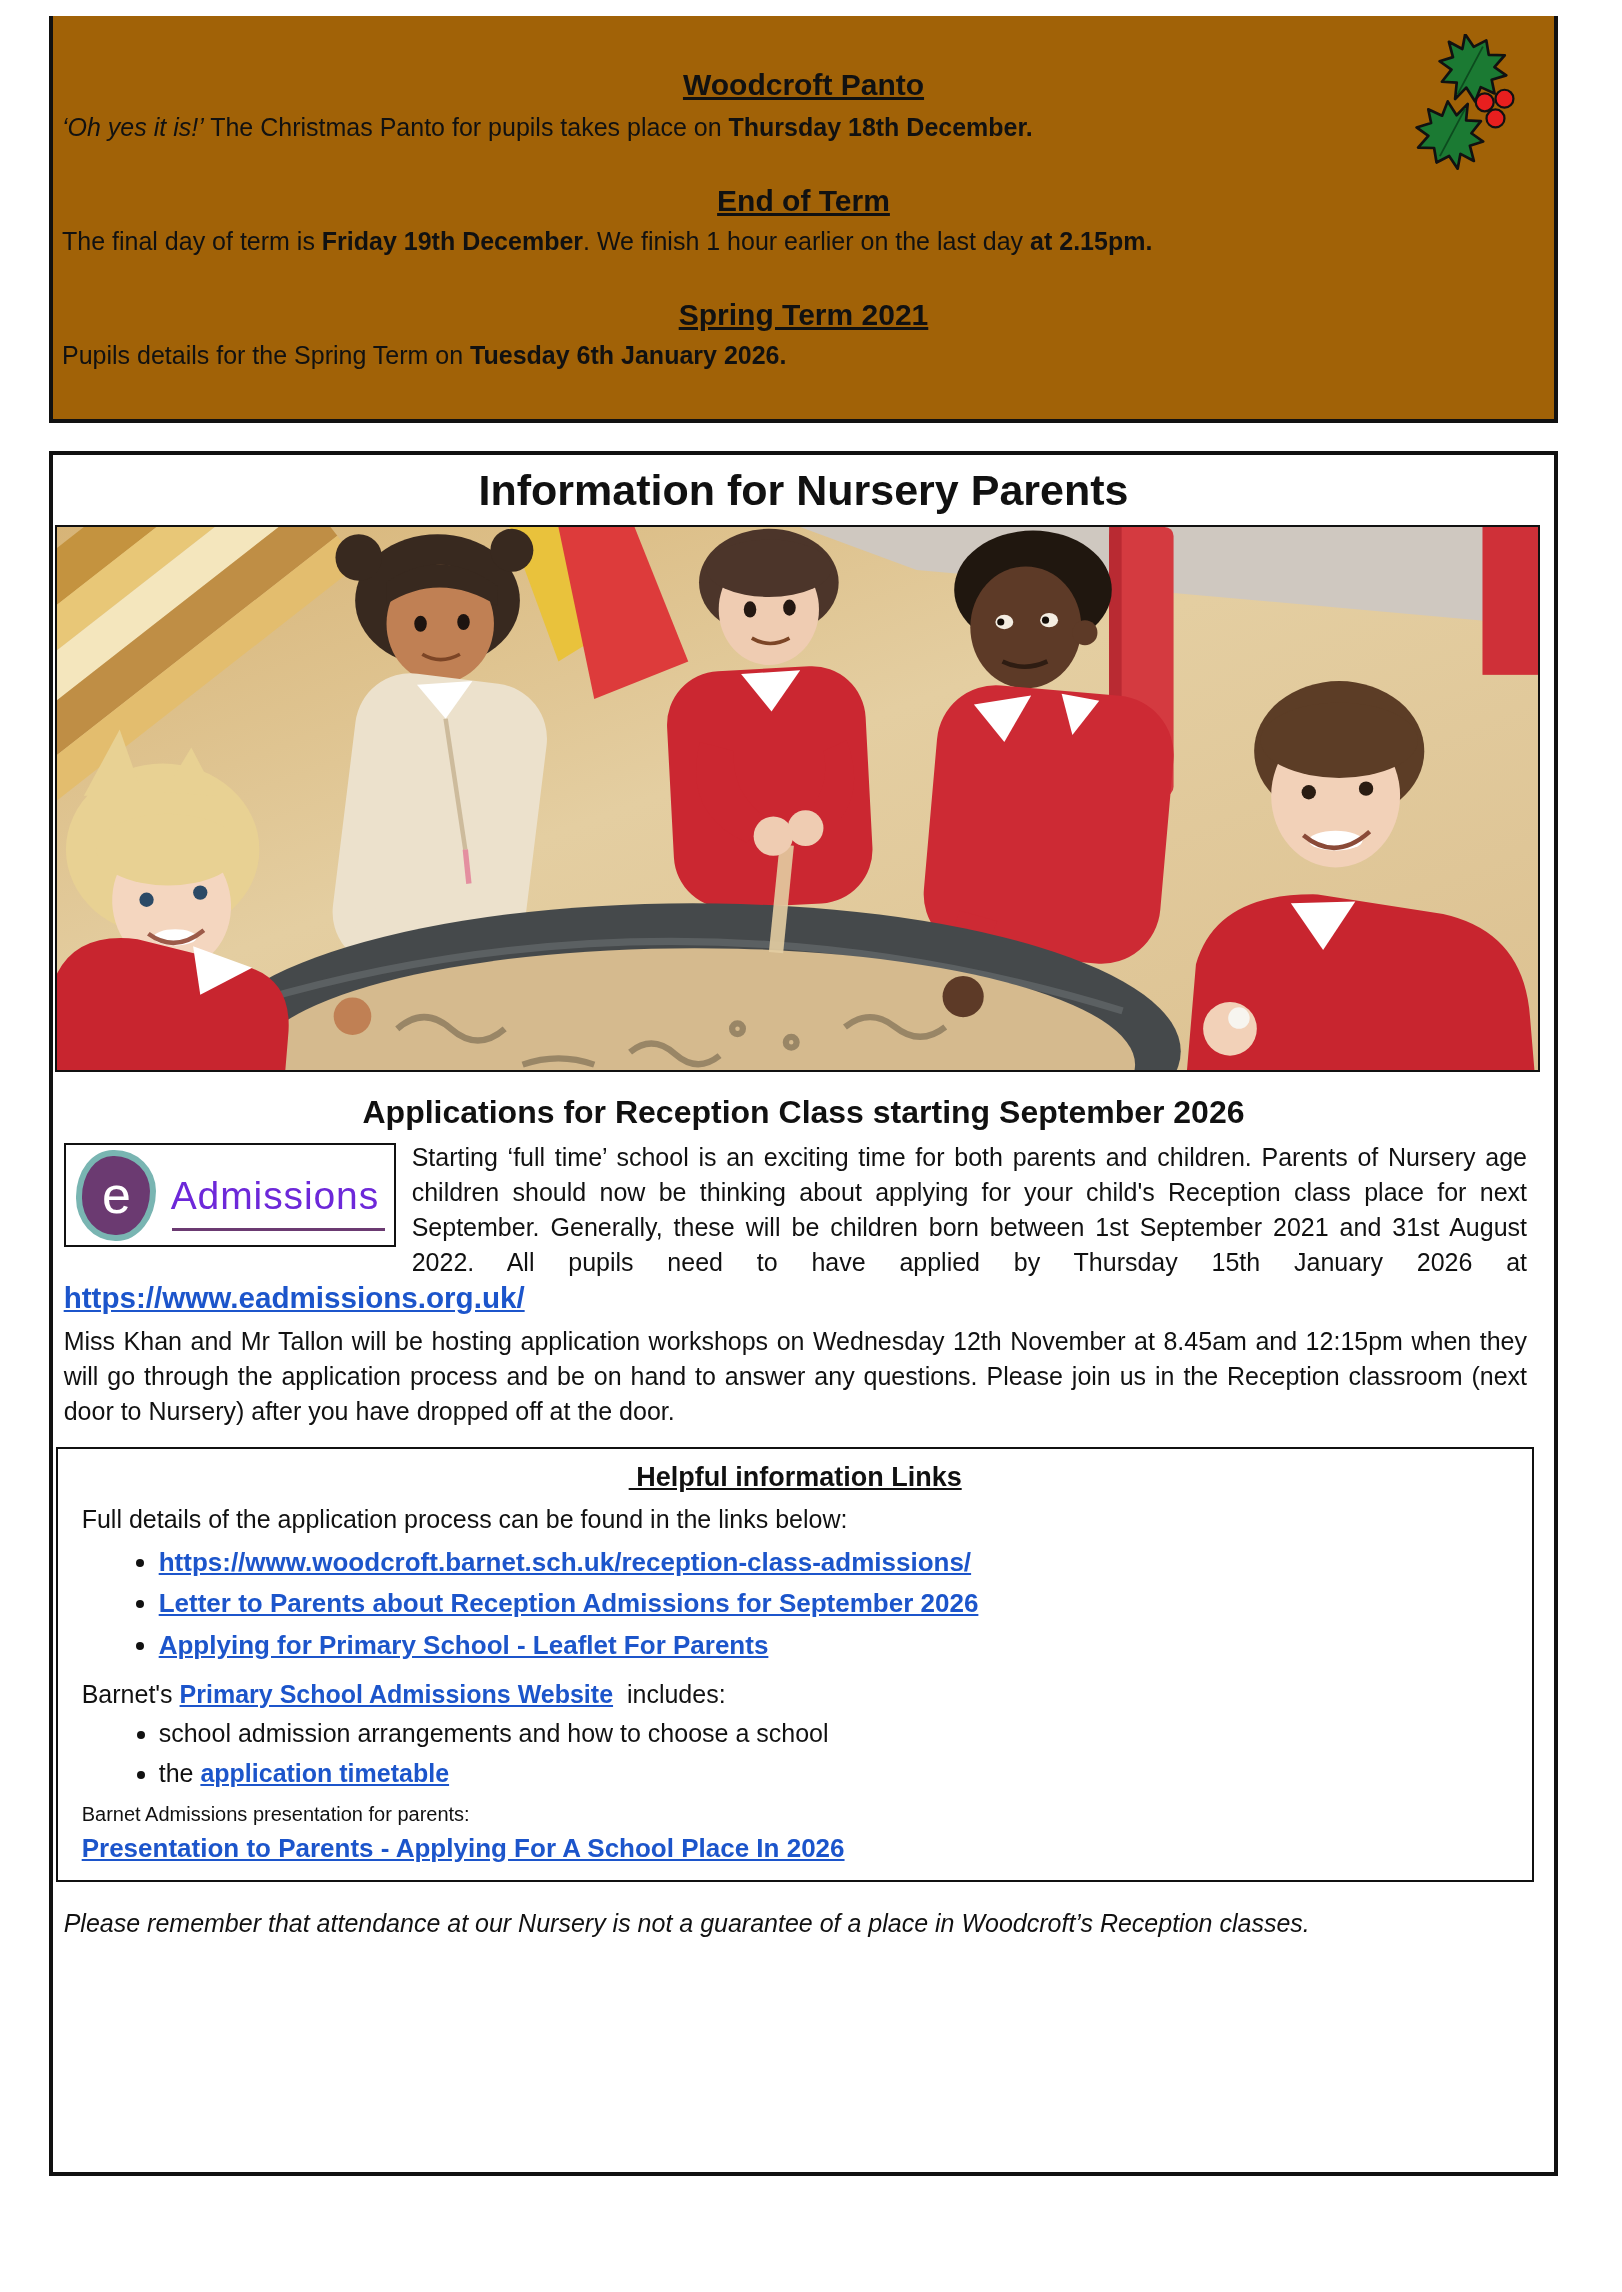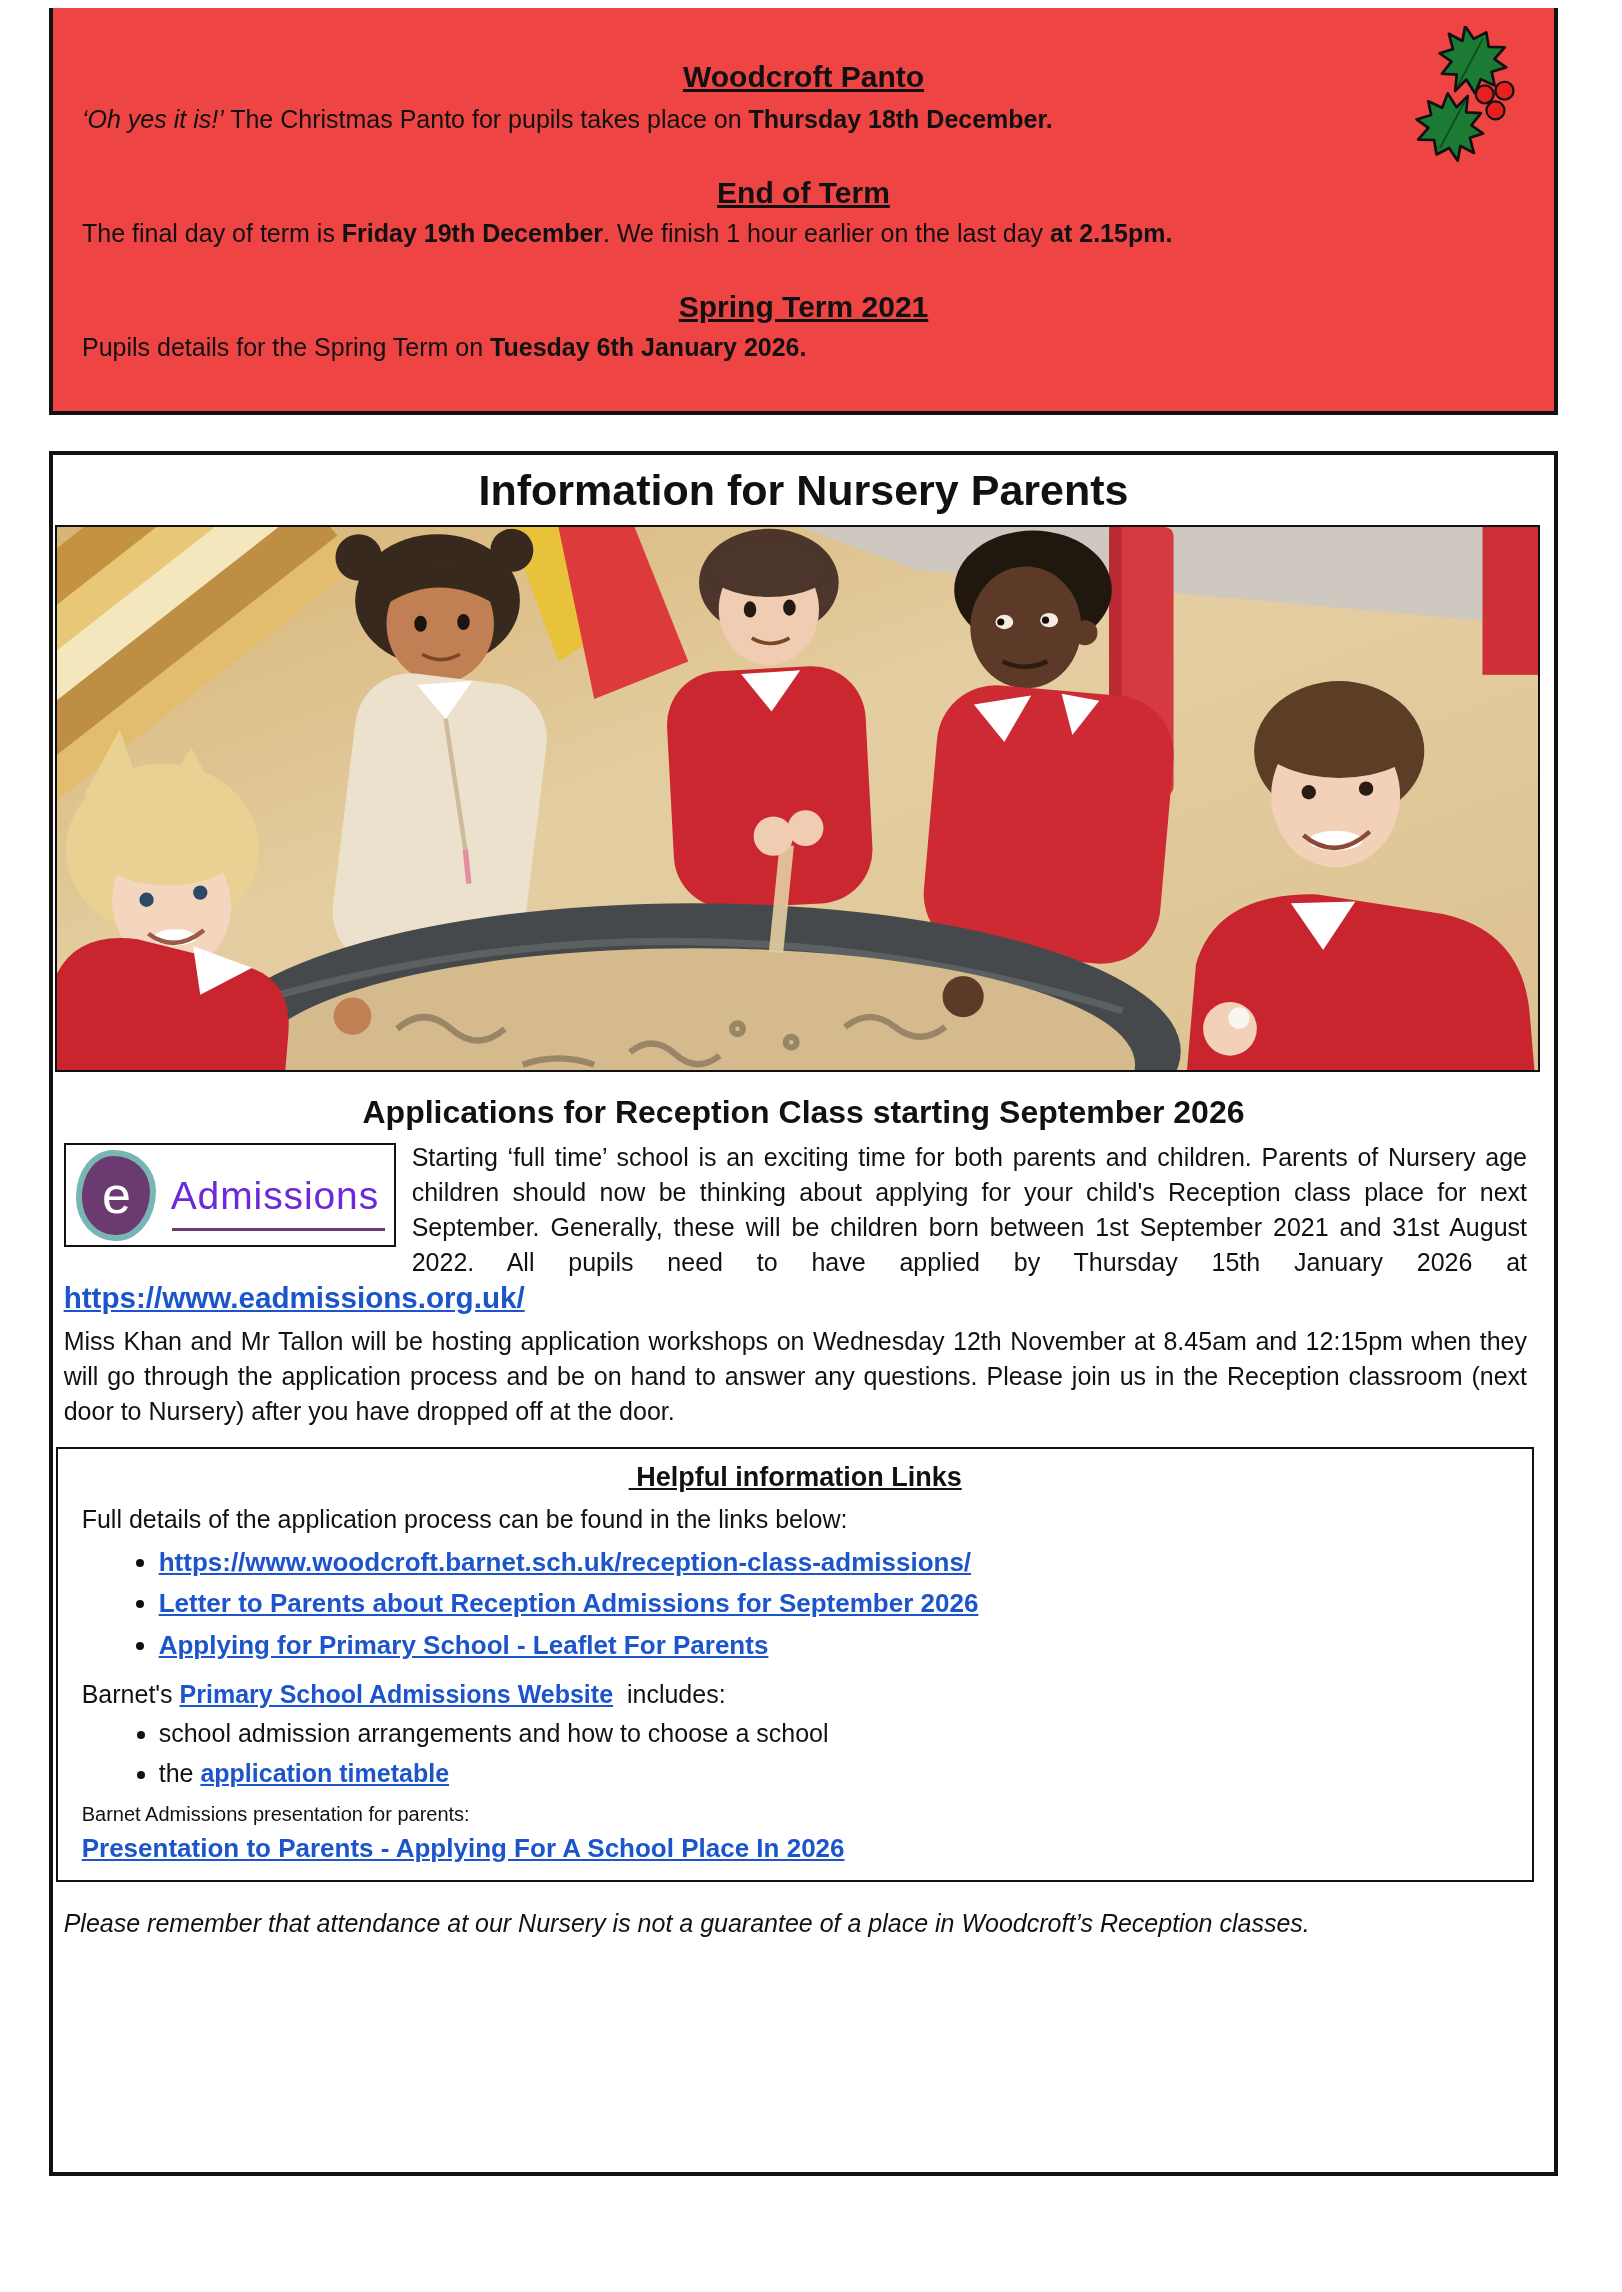--- a/index.html
+++ b/index.html
@@ -1,25 +1,25 @@
 <!DOCTYPE html>
 <html style="font-size:14.3px"><head>
 <meta charset="utf-8">
 <style>
   html,body{margin:0;padding:0;background:#ffffff;}
   .page{position:relative;width:1623px;height:2293px;background:#ffffff;
         font-family:"Liberation Sans",sans-serif;color:#111;overflow:hidden;}
 
   
-  .green-box{position:absolute;left:49px;top:8px;width:1509px;height:407px;
-             box-sizing:border-box;background:#ef4444;
+  .green-box{position:absolute;left:49px;top:16px;width:1509px;height:407px;
+             box-sizing:border-box;background:#a16207;
              border:4.5px solid #111;border-top:none;}
   .green-box h2{margin:0;text-align:center;font-size:30px;font-weight:bold;
                 text-decoration:underline;}
-  .green-box p{margin:0;padding:0 99px 0 29px;font-size:25px;line-height:32px;}
+  .green-box p{margin:0;padding:0 99px 0 9px;font-size:25px;line-height:32px;}
   .gh1{margin-top:52px !important;}
   .gp1{margin-top:9px !important;}
   .gh2{margin-top:41px !important;}
   .gp2{margin-top:7.2px  !important;}
   .gh3{margin-top:41px !important;}
   .gp3{margin-top:7.2px  !important;}
   .holly{position:absolute;left:1351px;top:18px;width:122px;height:142px;}
 
   
   .info-box{position:absolute;left:49px;top:451px;width:1509px;height:1725px;

